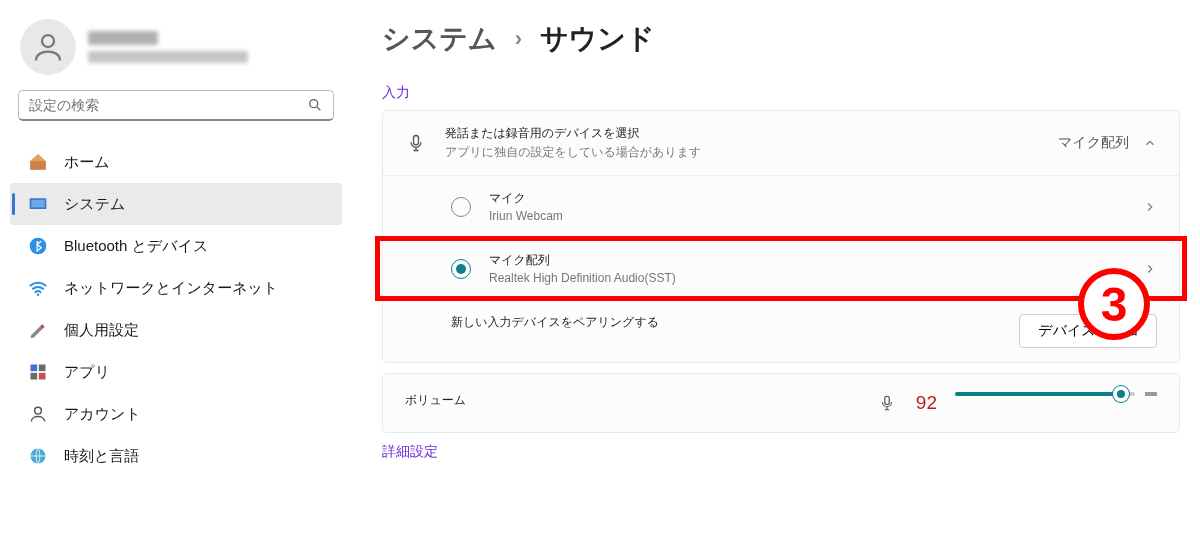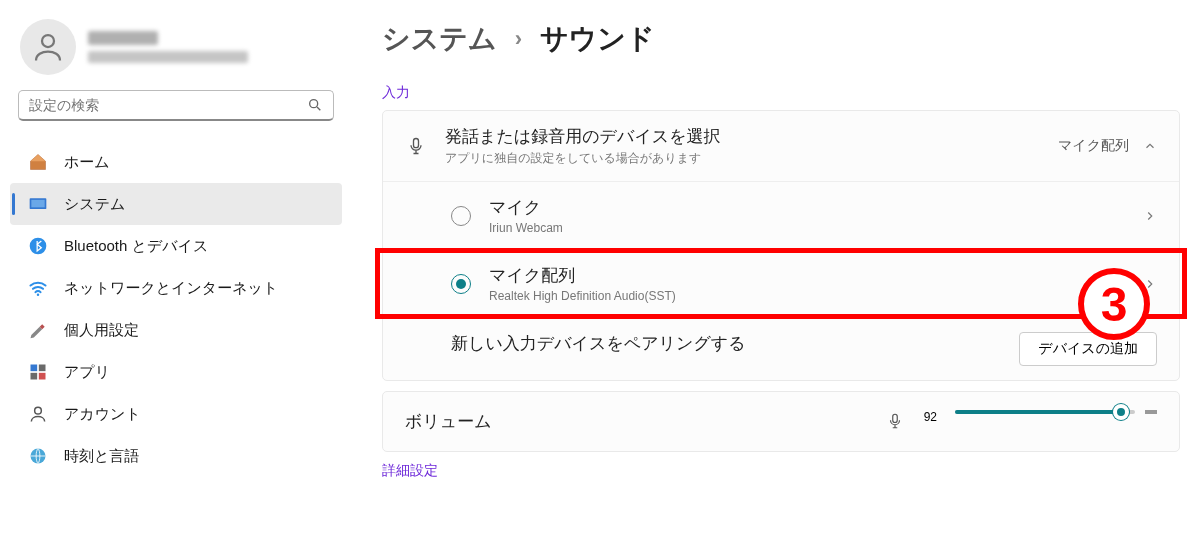--- a/index.html
+++ b/index.html
@@ -156,21 +156,21 @@
       width: 20px; height: 20px; border: 1.5px solid #888;
       border-radius: 50%; flex-shrink: 0;
       display: flex; align-items: center; justify-content: center;
     }
     .radio.checked { border-color: #0d7f88; }
     .radio.checked::after {
       content: ""; width: 10px; height: 10px;
       background: #0d7f88; border-radius: 50%;
     }
     .row-text { flex: 1; }
-    .row-title { font-size: 17px; color: #222; }
+    .row-title { font-size: 12px; color: #222; }
     .row-sub { font-size: 12px; color: #777; margin-top: 2px; }
     .row-right { display: flex; align-items: center; gap: 14px; font-size: 14px; color: #555; }
     .chevron { width: 14px; height: 14px; color: #777; }
     .pairing-row {
       display: flex;
       align-items: flex-start;
       padding: 14px 22px 14px 68px;
       border-top: 1px solid #eee;
       gap: 18px;
     }
@@ -386,21 +386,21 @@
   <div class="card">
     <div class="volume-row">
       <div class="row-title">ボリューム</div>
       <div class="spacer"></div>
       <span class="row-icon">
         <svg viewBox="0 0 24 24" width="18" height="18" fill="none" stroke="#555" stroke-width="1.6">
             <rect x="9" y="3" width="6" height="11" rx="3"></rect>
             <path d="M6 11a6 6 0 0012 0M12 17v4M9 21h6"></path>
           </svg>
       </span>
-      <span style="font-size:12px;color:#000000;">92</span>
+      <span style="font-size:19px;color:#b91c1c;">92</span>
       <div class="slider-wrap">
         <div class="slider-track">
           <div class="slider-fill" style="width:92%"></div>
           <div class="slider-thumb" style="left:92%"></div>
         </div>
         <div style="width:12px;height:4px;background:#999;"></div>
       </div>
     </div>
   </div>
 

